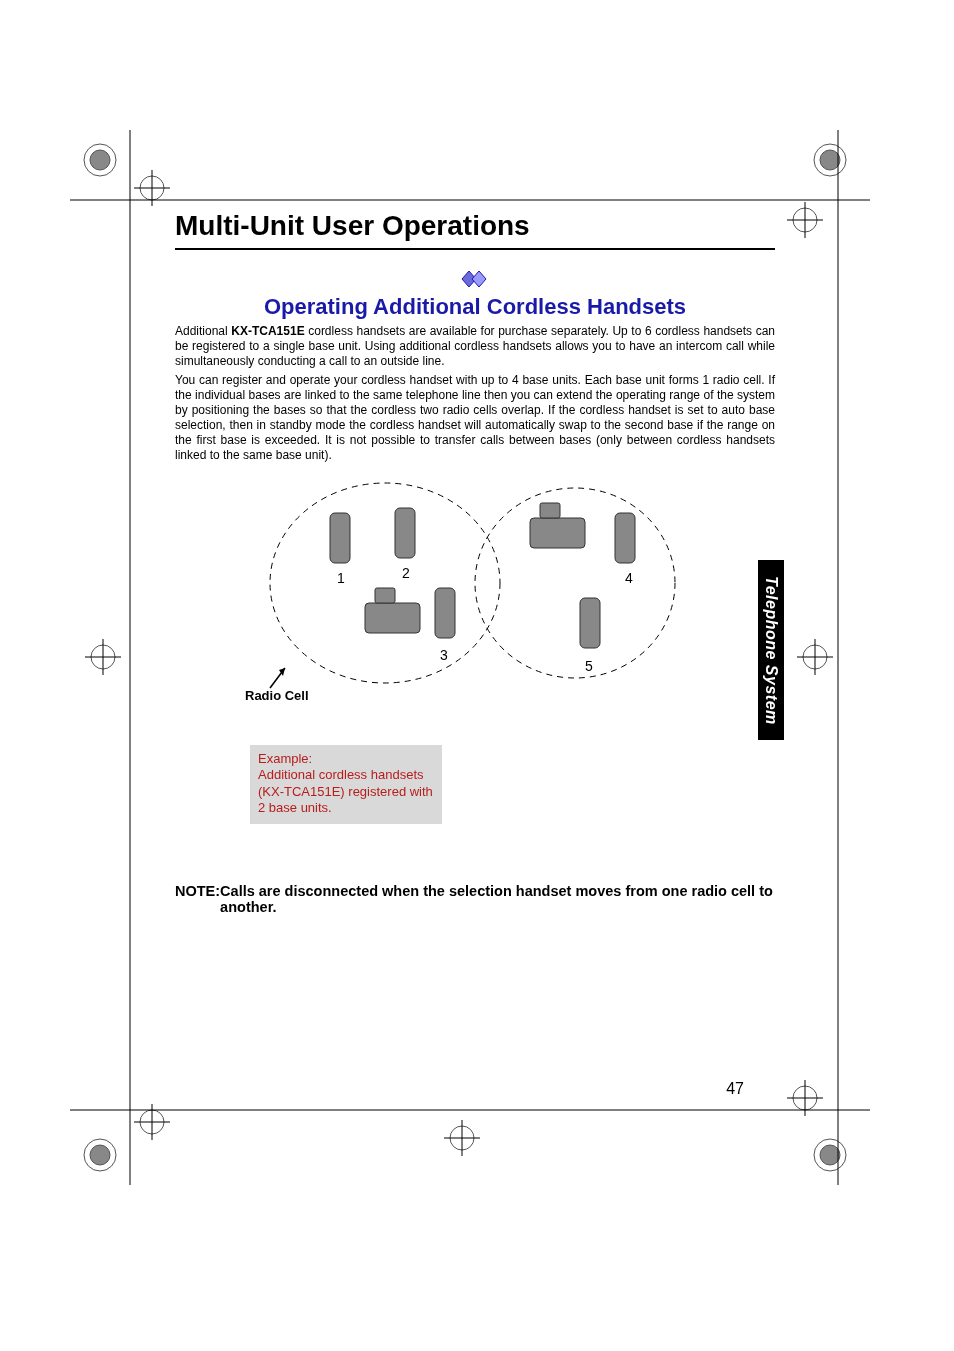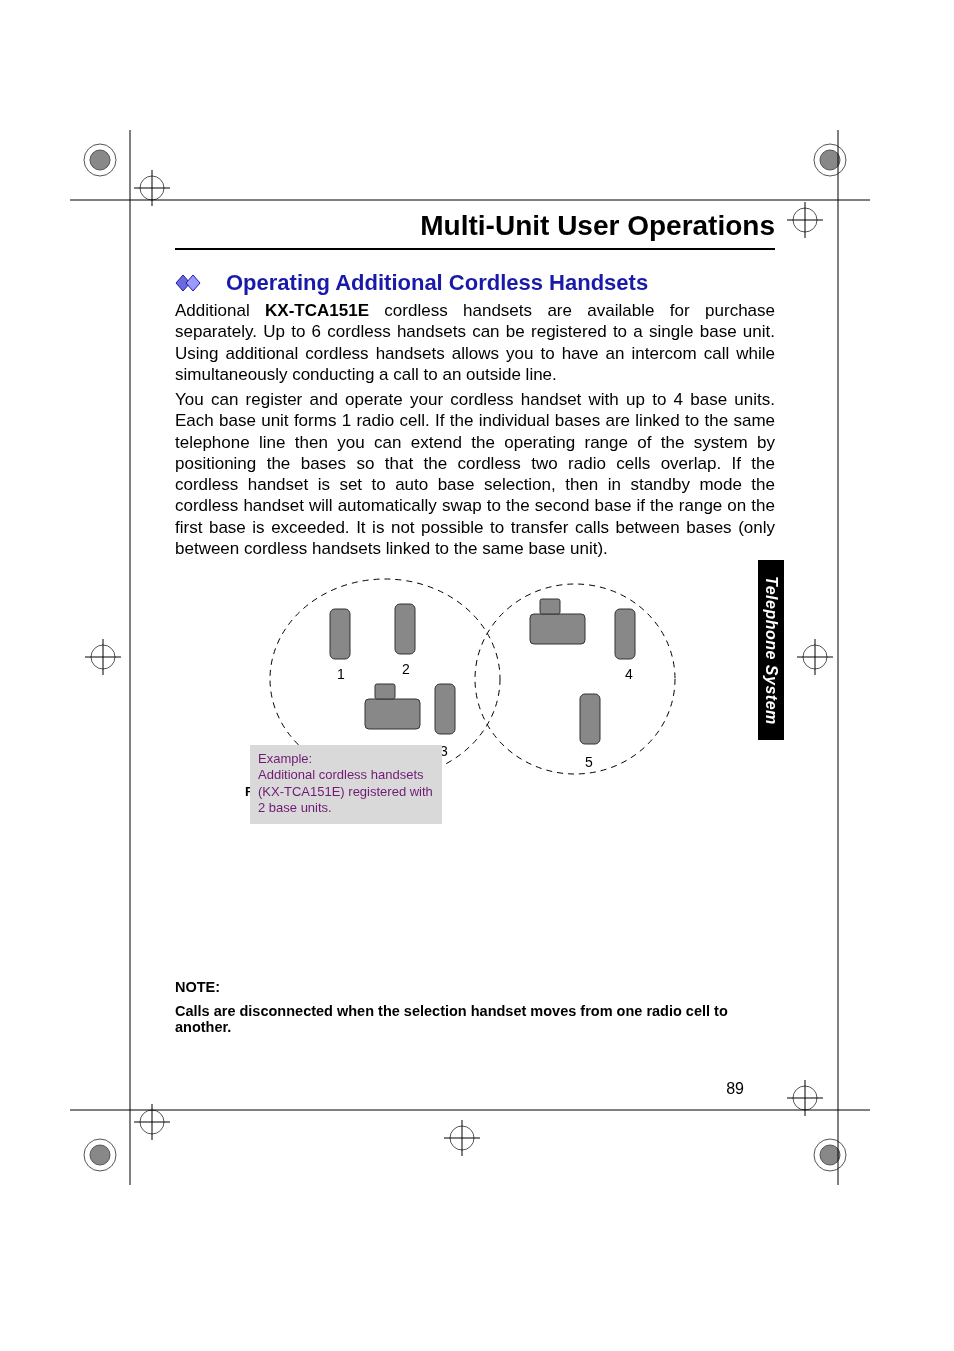--- a/index.html
+++ b/index.html
@@ -13,42 +13,42 @@
   }
   .page {
     position: absolute;
     left: 175px;
     top: 210px;
     width: 600px;
   }
   .page-title {
     font-size: 28px;
     font-weight: bold;
-    text-align: right;
     padding-bottom: 6px;
     border-bottom: 2px solid #000;
     margin-bottom: 20px;
   }
   .section-heading {
     display: flex;
     align-items: center;
-    gap: 23px;
+    gap: 6px;
     margin-top: 10px;
+    flex-direction: column;
   }
   .section-heading .diamonds {
     display: inline-flex;
     gap: -2px;
   }
   .section-heading h2 {
     font-size: 22px;
     font-weight: bold;
     color: #1a1aaa;
   }
   .body-text {
-    font-size: 17px;
+    font-size: 12px;
     line-height: 1.25;
     margin-top: 4px;
     text-align: justify;
   }
   .body-text .bold { font-weight: bold; }
   .diagram-wrap {
     position: relative;
     width: 440px;
     height: 300px;
     margin: 10px auto 0 auto;
@@ -60,29 +60,27 @@
   }
   .example-box {
     position: absolute;
     left: 250px;
     top: 745px;
     width: 192px;
     background: #d9d9d9;
     padding: 6px 8px 8px 8px;
     font-size: 13px;
     line-height: 1.25;
-    color: #701a75;
+    color: #b91c1c;
   }
   .note {
     display: flex;
-    gap: 8px;
     font-size: 14.5px;
     font-weight: bold;
     margin-top: 30px;
-    flex-direction: column;
   }
   .note-label { flex: 0 0 auto; }
   .note-text { flex: 1; }
   .side-tab {
     position: absolute;
     right: 170px;
     top: 560px;
     width: 26px;
     height: 180px;
     background: #000;
@@ -228,13 +226,13 @@
   </div>
 </div>
 
 <div class="example-box" style="white-space:pre-line;">Example:
 Additional cordless handsets (KX-TCA151E) registered with 2 base units.</div>
 
 <div class="side-tab">
   <span>Telephone System</span>
 </div>
 
-<div class="page-number">89</div>
+<div class="page-number">47</div>
 
 </body></html>

